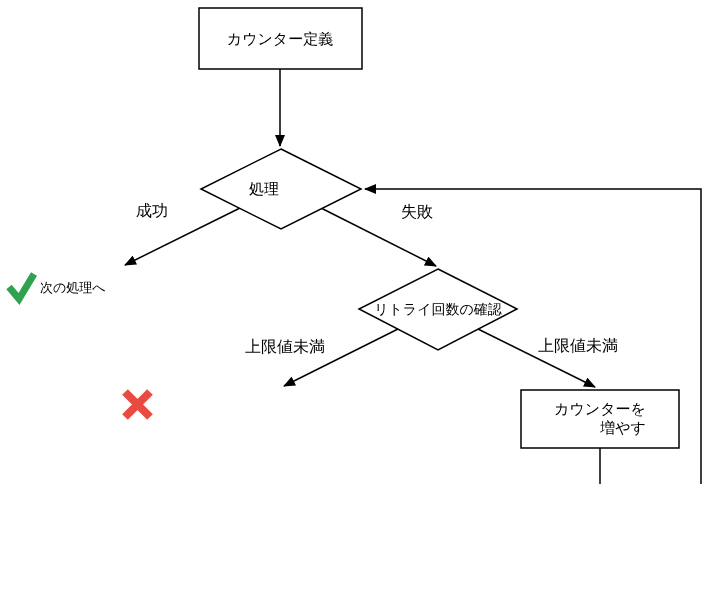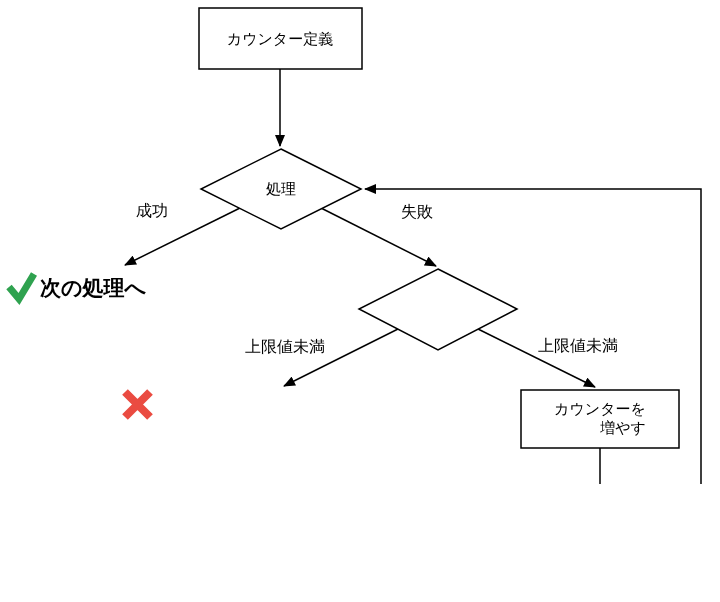--- a/index.html
+++ b/index.html
@@ -27,23 +27,22 @@
   .lbl-sm { font-size: 14px; }
   .edge-lbl {
     position: absolute;
     transform: translate(-50%, -50%);
     font-size: 16px;
     white-space: nowrap;
   }
   .term-lbl {
     position: absolute;
     transform: translate(0, -50%);
-    font-size: 21px;
+    font-size: 13px;
     white-space: nowrap;
-    font-weight: bold;
   }
 </style>
 </head>
 <body>
 
 <div class="canvas">
 
   <svg class="layer" width="720" height="602" viewBox="0 0 720 602">
     <defs>
       <marker id="arrow" markerWidth="13" markerHeight="10" refX="11" refY="5" orient="auto" markerUnits="userSpaceOnUse">
@@ -64,22 +63,23 @@
     <polygon class="shape" points="438,269 517,309 438,350 359,309"></polygon>
     <rect class="shape" x="521" y="390" width="158" height="58"></rect>
     <rect class="shape" x="521" y="530" width="159" height="60"></rect>
 
     <path class="icon-stroke" d="M9 287 L19 299 L34 274" stroke-width="7" stroke="#2FA24F"></path>
     <path class="icon-stroke" d="M125 392 L150 417 M150 392 L125 417" stroke-width="8" stroke="#EA4B41"></path>
   </svg>
 
   <div class="lbl" style="left:280px; top:39px;">カウンター定義</div>
 
-  <div class="lbl" style="left:281px; top:189px;">処理</div>
+  <div class="lbl" style="left:264px; top:189px;">処理</div>
 
+  <div class="lbl lbl-sm" style="left:438px; top:310px;">リトライ回数の確認</div>
 
   <div class="lbl" style="left:600px; top:419px;text-align:right;">
     <div>カウンターを</div>
     <div>増やす</div>
   </div>
 
   <div class="lbl" style="left:632px; top:560px;">待機</div>
 
   <div class="edge-lbl" style="left:152px; top:211px;">成功</div>
 

